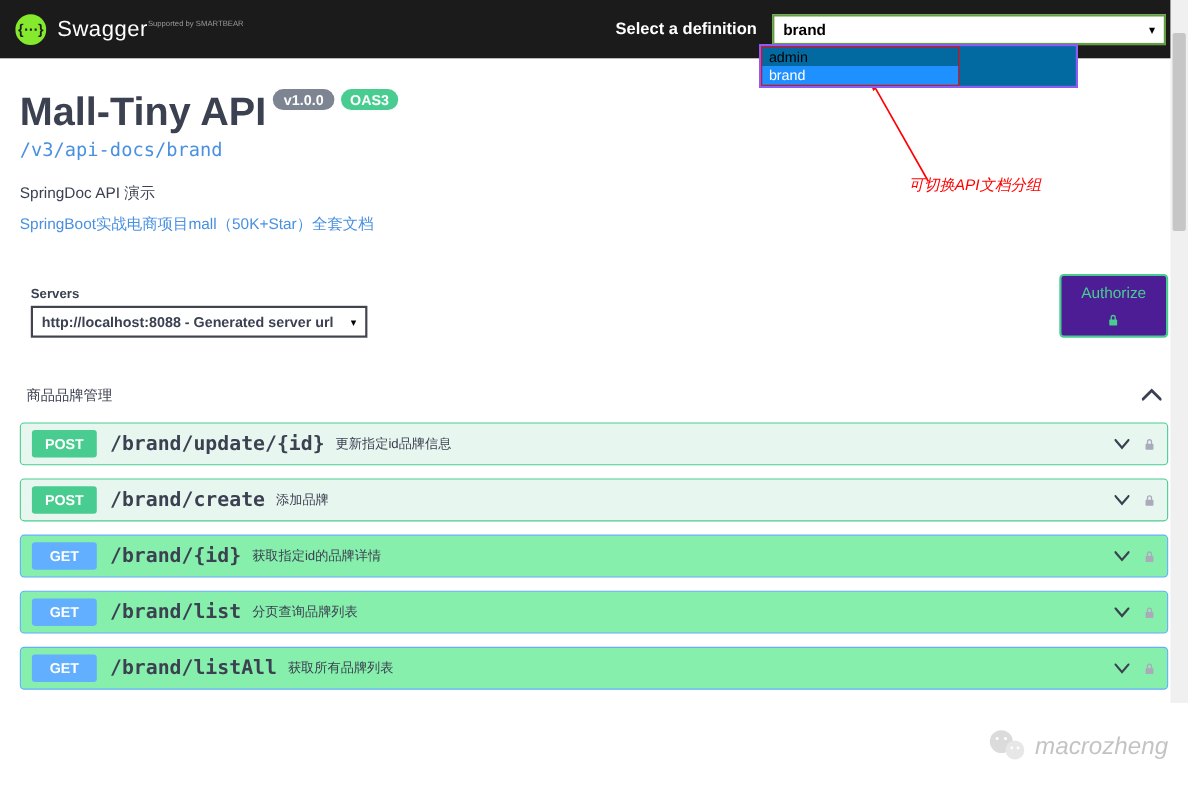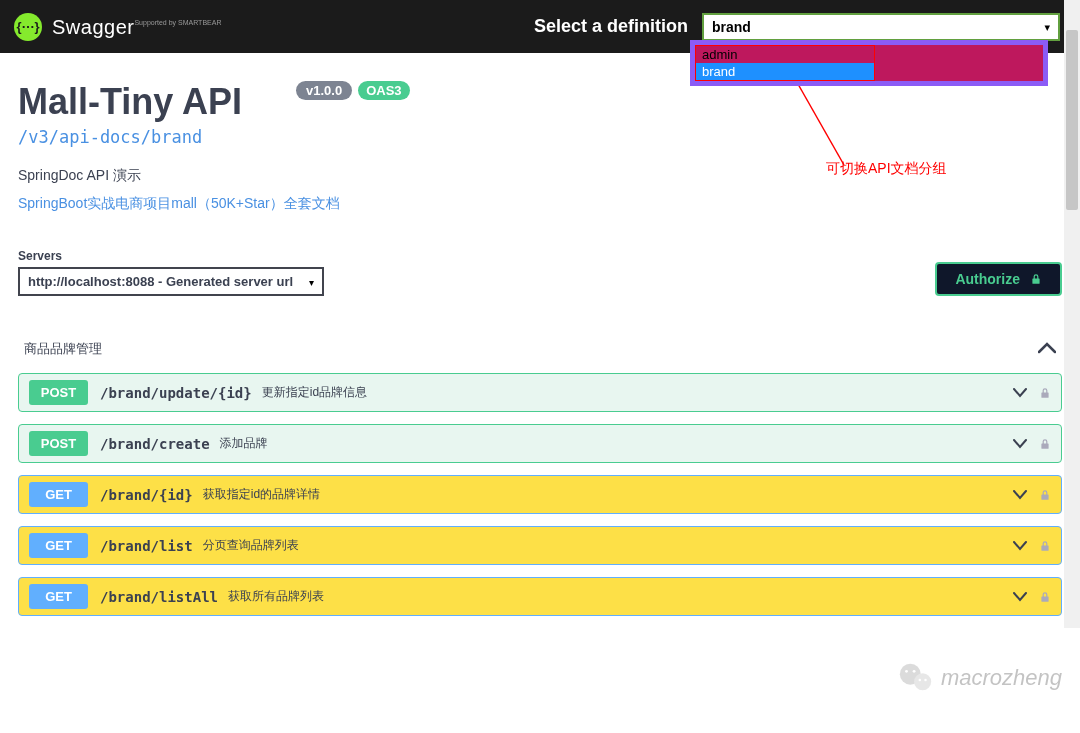--- a/index.html
+++ b/index.html
@@ -6,71 +6,71 @@
     body { font-family: -apple-system, BlinkMacSystemFont, "Segoe UI", sans-serif; background: #fff; position: relative; }
     
     
     .topbar { background: #1b1b1b; height: 53px; display: flex; align-items: center; justify-content: space-between; padding: 0 20px 0 14px; }
     .logo-wrap { display: flex; align-items: center; gap: 10px; }
     .logo-badge { width: 28px; height: 28px; background: #85ea2d; border-radius: 50%; display: flex; align-items: center; justify-content: center; color: #1b1b1b; font-weight: bold; font-size: 13px; }
     .logo-text { display: flex; color: #fff; line-height: 1; }
     .logo-text .main { font-size: 20px; font-weight: 400; letter-spacing: 0.5px;}
     .logo-text .sub { font-size: 7px; color: #999; margin-top: 2px; }
     .def-select-wrap { display: flex; align-items: center; gap: 14px; }
-    .def-label { color: #fff; font-weight: 700; font-size: 18px; }
+    .def-label { color: #fff; font-weight: 700; font-size: 15px; }
     .def-select { width: 358px; height: 28px; border: 2px solid #62a03f; background: #fff; padding: 0 8px; font-size: 14px; font-weight: 700; appearance: none; position: relative; }
     .def-select-container { position: relative; }
     .def-caret { position: absolute; right: 10px; top: 50%; transform: translateY(-50%); pointer-events:none; font-size:11px;}
     
     
-    .dropdown-overlay { position: absolute; top: 40px; left: 690px; width: 358px; border: 5px solid #8b5cf6; background: #be185d; z-index: 100; }
+    .dropdown-overlay { position: absolute; top: 40px; left: 690px; width: 290px; border: 2px solid #8b5cf6; background: #0369a1; z-index: 100; }
     .dropdown-overlay .dd-item { padding: 1px 6px; font-size: 13px; }
     .dropdown-overlay .dd-item.sel { background: #1e90ff; color: #fff; }
     .red-border { border:1px solid red; }
     
     
     .anno-arrow { position: absolute; top: 73px; left: 790px; z-index:99; }
-    .anno-text { position: absolute; top: 160px; left: 826px; color: #ff0000; font-size: 14px; z-index:99;}
+    .anno-text { position: absolute; top: 160px; left: 826px; color: #ff0000; font-size: 14px; z-index:99;font-style:italic;}
     
     
     .info { padding: 28px 18px 18px; }
     .title-row { display: flex; align-items: flex-start; gap: 6px; flex-wrap: wrap;}
     .api-title { font-size: 36px; font-weight: 700; color: #3b4151; }
-    .version-pill { background: #7d8492; color: #fff; font-size: 13px; padding: 2px 10px; border-radius: 14px; font-weight: 700; margin-left: 48px;}
+    .version-pill { background: #7d8492; color: #fff; font-size: 13px; padding: 2px 10px; border-radius: 14px; font-weight: 700;}
     .oas-pill { background: #49cc90; color: #fff; font-size: 13px; padding: 2px 8px; border-radius: 14px; font-weight: 700;}
     .api-url { color: #4990e2; font-size: 17px; font-family: Consolas, monospace; margin-top: 4px; }
     .api-desc { color: #3b4151; font-size: 14px; margin-top: 20px; }
     .api-link { display: block; color: #4990e2; font-size: 14px; margin-top: 10px; text-decoration: none;}
     .api-link + .api-link { margin-top: 4px; }
     
     
-    .sa-row { display: flex; justify-content: space-between; align-items: flex-end; padding: 18px 18px 0; }
+    .sa-row { display: flex; justify-content: space-between; align-items: flex-end; padding: 18px 18px 0; margin-left: 10px; }
     .servers-label { font-size: 12px; font-weight: 700; color: #3b4151; margin-bottom: 4px; }
     .server-select { border: 2px solid #41444e; padding: 5px 28px 5px 8px; font-size: 13px; font-weight: 700; color: #3b4151; background: #fff; appearance: none; position:relative;}
     .server-wrap { position: relative; display:inline-block;}
     .server-caret { position:absolute; right: 10px; top:50%; transform:translateY(-50%); font-size:10px; pointer-events:none;}
-    .authorize-btn { border: 2px solid #49cc90; color: #49cc90; background: #0f172a; padding: 7px 18px; font-size: 14px; font-weight: 700; border-radius: 4px; display: flex; gap: 10px; align-items: center; cursor: pointer;}
+    .authorize-btn { border: 2px solid #49cc90; color: #49cc90; background: #4c1d95; padding: 7px 18px; font-size: 14px; font-weight: 400; border-radius: 4px; display: flex; gap: 10px; align-items: center; cursor: pointer; flex-direction: column;}
     .lock-icon-auth { width: 12px; height: 14px; }
     
     
     .tag-section { margin: 34px 18px 0; }
     .tag-header { display: flex; align-items: center; justify-content: space-between; padding: 8px 6px 14px; cursor: pointer;}
     .tag-left { display: flex; align-items: baseline; gap: 14px; }
     .tag-name { font-size: 24px; font-weight: 700; color: #3b4151; }
     .tag-desc { font-size: 13px; color: #3b4151; }
     .chev { font-size: 18px; color: #3b4151;}
     
     
     .op { border-radius: 4px; margin-bottom: 12px; display: flex; align-items: center; padding: 6px 10px; cursor: pointer; }
     .op.post { background: #e8f6f0; border: 1px solid #49cc90; }
-    .op.get { background: #fde047; border: 1px solid #61affe; }
+    .op.get { background: #86efac; border: 1px solid #61affe; }
     .method { color: #fff; font-size: 13px; font-weight: 700; padding: 5px 0; width: 59px; text-align: center; border-radius: 3px; flex-shrink: 0; }
     .op.post .method { background: #49cc90; }
     .op.get .method { background: #61affe; }
-    .path { font-family: Consolas, monospace; font-size: 14px; font-weight: 700; color: #3b4151; margin-left: 12px; }
+    .path { font-family: Consolas, monospace; font-size: 18px; font-weight: 700; color: #3b4151; margin-left: 12px; }
     .summary { font-size: 12px; color: #3b4151; margin-left: 10px; }
     .op-right { margin-left: auto; display: flex; gap: 12px; align-items: center; color: #3b4151;}
     .lock-mini { color: #999; }
     
     
     .watermark { position: fixed; right: 18px; bottom: 36px; display: flex; align-items: center; gap: 6px; opacity: 0.35; font-size: 22px; color: #555; font-style: italic; pointer-events:none;}
     .wm-icon { width: 38px; height: 38px; }
     
     
     .fake-scroll { position: absolute; right: 0; top: 0; width: 16px; height: 100%; background: #f0f0f0; }

